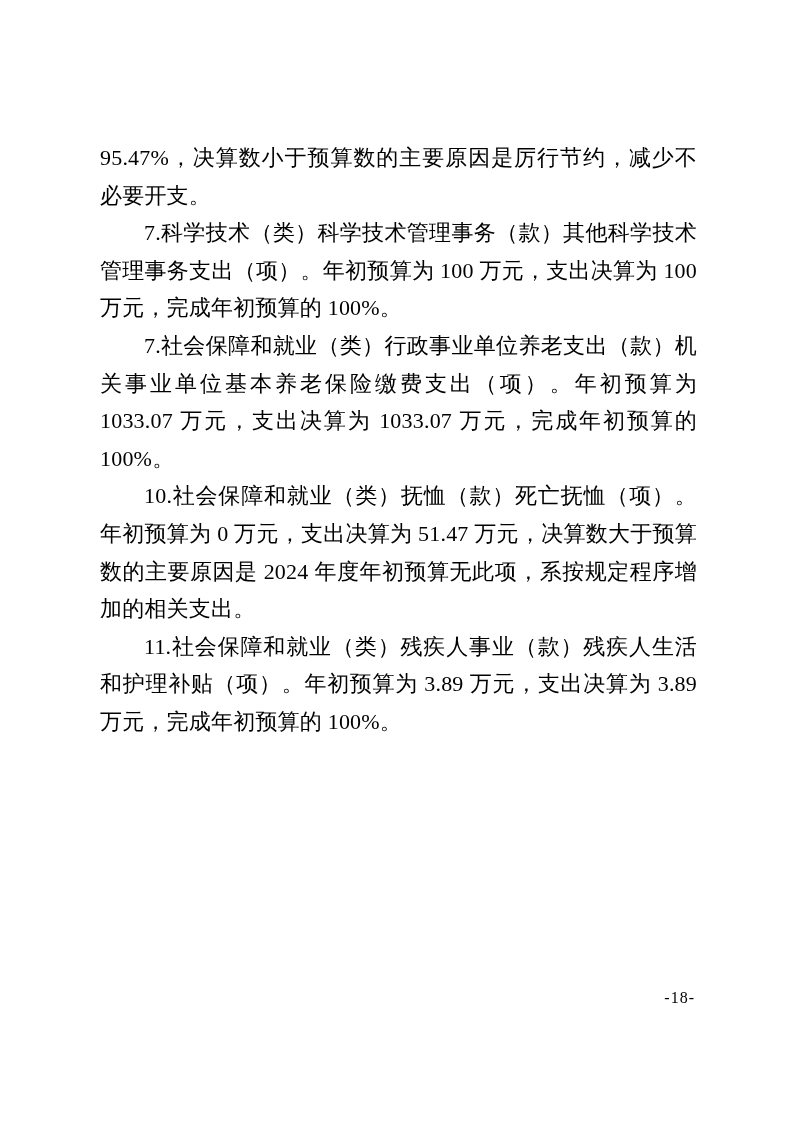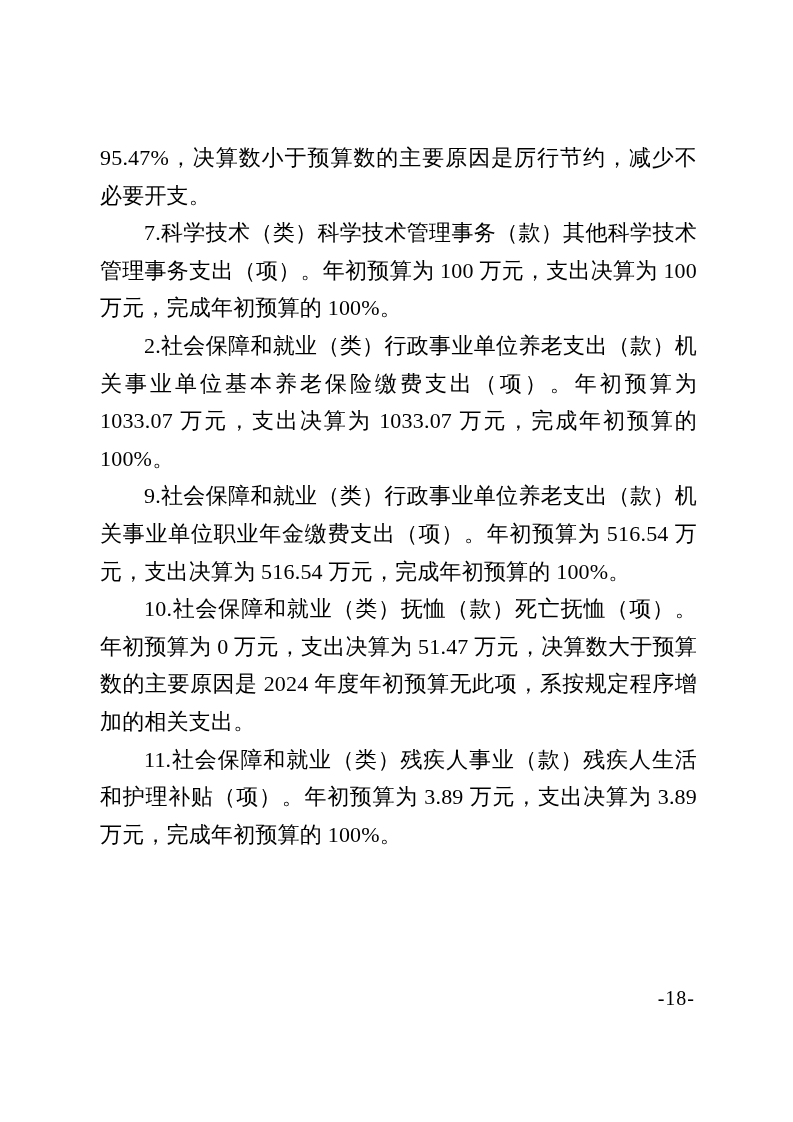--- a/index.html
+++ b/index.html
@@ -37,31 +37,30 @@
   .run {
     font-weight: normal;
   }
   .run.bold {
     font-weight: normal;
   }
   .page-number {
     position: absolute;
     top: 985px;
     right: 98px;
-    font-size: 20px;
+    font-size: 16px;
     line-height: 26px;
     letter-spacing: 1px;
   }
 </style>
 </head>
 <body>
 
 <div class="page">
   <div class="content">
       <p class="para"><span class="run">95.47%，决算数小于预算数的主要原因是厉行节约，减少不必要开支。</span></p>
       <p class="para indent"><span class="run bold">7.科学技术（类）科学技术管理事务（款）其他科学技术管理事务支出（项）。</span><span class="run">年初预算为 100 万元，支出决算为 100 万元，完成年初预算的 100%。</span></p>
-      <p class="para indent"><span class="run bold">2.社会保障和就业（类）行政事业单位养老支出（款）机关事业单位基本养老保险缴费支出（项）。</span><span class="run">年初预算为 1033.07 万元，支出决算为 1033.07 万元，完成年初预算的 100%。</span></p>
-      <p class="para indent"><span class="run bold">9.社会保障和就业（类）行政事业单位养老支出（款）机关事业单位职业年金缴费支出（项）。</span><span class="run">年初预算为 516.54 万元，支出决算为 516.54 万元，完成年初预算的 100%。</span></p>
+      <p class="para indent"><span class="run bold">7.社会保障和就业（类）行政事业单位养老支出（款）机关事业单位基本养老保险缴费支出（项）。</span><span class="run">年初预算为 1033.07 万元，支出决算为 1033.07 万元，完成年初预算的 100%。</span></p>
       <p class="para indent"><span class="run bold">10.社会保障和就业（类）抚恤（款）死亡抚恤（项）。</span><span class="run">年初预算为 0 万元，支出决算为 51.47 万元，决算数大于预算数的主要原因是 2024 年度年初预算无此项，系按规定程序增加的相关支出。</span></p>
       <p class="para indent"><span class="run bold">11.社会保障和就业（类）残疾人事业（款）残疾人生活和护理补贴（项）。</span><span class="run">年初预算为 3.89 万元，支出决算为 3.89 万元，完成年初预算的 100%。</span></p>
     </div>
   <div class="page-number">-18-</div>
 </div>
 
 </body></html>

